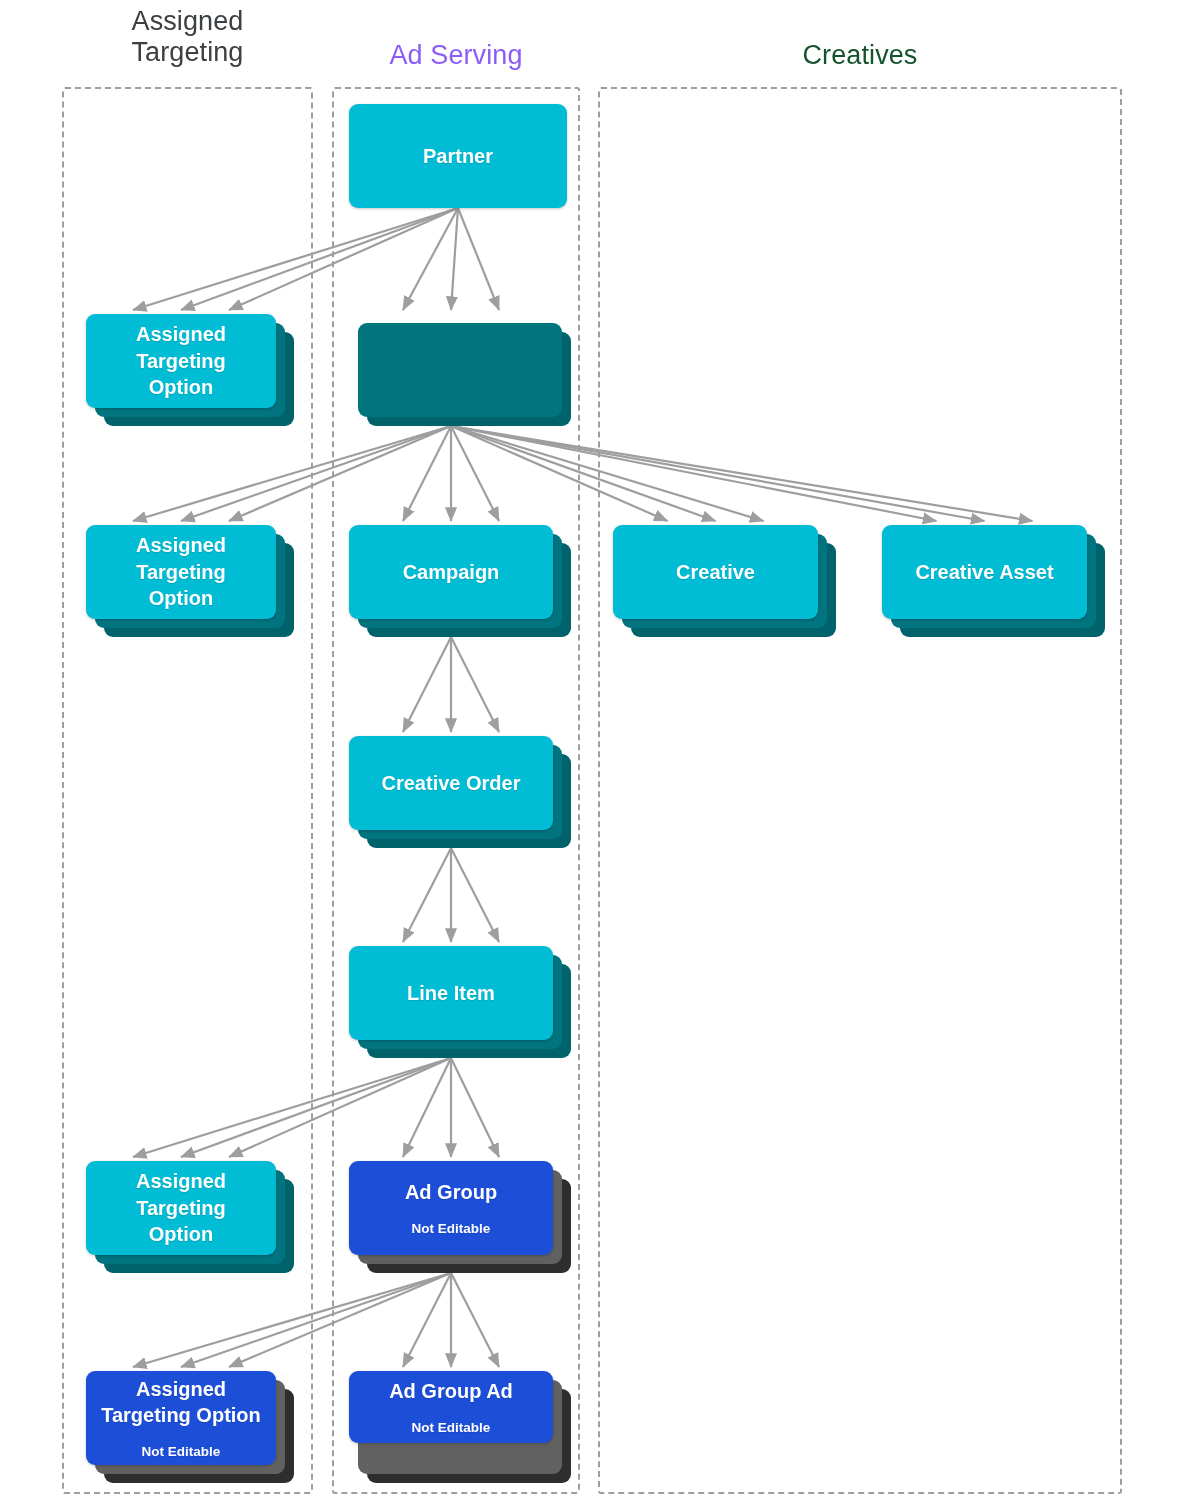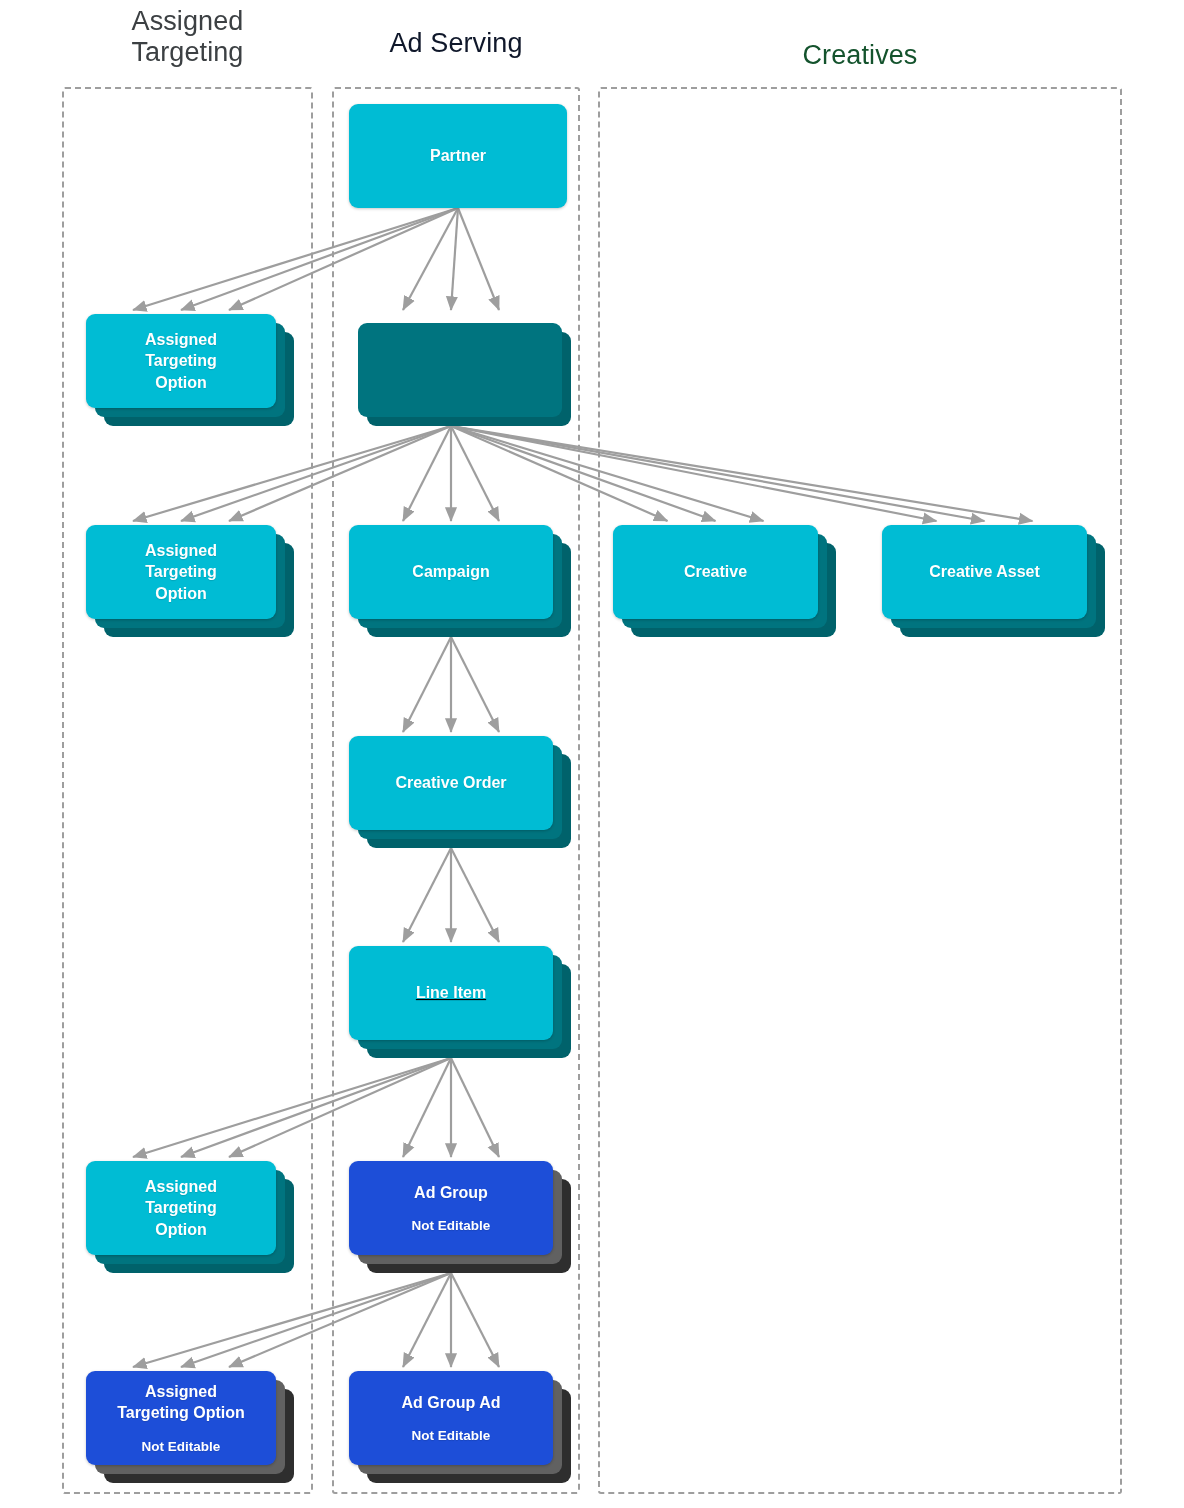--- a/index.html
+++ b/index.html
@@ -75,21 +75,21 @@
   .node.cyan .card.front  { background: #00bcd4; }
   .node.cyan .card.layer1 { background: #00747f; }
   .node.cyan .card.layer2 { background: #00626b; }
 
   .node.grey .card.front  { background: #1d4ed8; }
   .node.grey .card.layer1 { background: #616161; }
   .node.grey .card.layer2 { background: #2e2e2e; }
 
   .node-label {
     color: #ffffff;
-    font-size: 16px;
+    font-size: 20px;
     font-weight: bold;
     line-height: 1.32;
     text-align: center;
     white-space: pre-line;
     text-shadow: 0 1px 1px rgba(0,0,0,0.12);
   }
   .node-sub {
     color: #ffffff;
     font-size: 13.5px;
     font-weight: bold;
@@ -100,21 +100,21 @@
   }
 </style>
 </head>
 <body>
 
 <div id="canvas">
 
   <div id="col-titles">
       <div class="col-title" style="left: 62px; top: 6px; width: 251px; color: rgb(60, 64, 67); white-space: pre-line;">Assigned
 Targeting</div>
-      <div class="col-title" style="left: 332px; top: 28px; width: 248px; color: #0f172a; white-space: pre-line;">Ad Serving</div>
+      <div class="col-title" style="left: 332px; top: 40px; width: 248px; color: #8b5cf6; white-space: pre-line;">Ad Serving</div>
       <div class="col-title" style="left: 598px; top: 40px; width: 524px; color: #14532d; white-space: pre-line;">Creatives</div>
     </div>
 
   <div id="col-boxes">
       <div class="col-box" style="left: 62px; top: 87px; width: 251px; height: 1407px; border-color: rgb(158, 158, 158);"></div>
       <div class="col-box" style="left: 332px; top: 87px; width: 248px; height: 1407px; border-color: rgb(158, 158, 158);"></div>
       <div class="col-box" style="left: 598px; top: 87px; width: 524px; height: 1407px; border-color: rgb(158, 158, 158);"></div>
     </div>
 
   <svg id="links" viewBox="0 0 1184 1508" xmlns="http://www.w3.org/2000/svg">
@@ -215,21 +215,21 @@
       <div class="node cyan" style="left: 349px; top: 736px; width: 226px; height: 116px;">
         <div class="card layer2" style="left: 18px; top: 18px; width: 204px; height: 94px;"></div>
         <div class="card layer1" style="left: 9px; top: 9px; width: 204px; height: 94px;"></div>
         <div class="card front" style="left: 0px; top: 0px; width: 204px; height: 94px;">
           <div class="node-label">Creative Order</div>
         </div>
       </div>
       <div class="node cyan" style="left: 349px; top: 946px; width: 226px; height: 116px;">
         <div class="card layer2" style="left: 18px; top: 18px; width: 204px; height: 94px;"></div>
         <div class="card layer1" style="left: 9px; top: 9px; width: 204px; height: 94px;"></div>
-        <div class="card front" style="left: 0px; top: 0px; width: 204px; height: 94px; text-decoration: underline;">
+        <div class="card front" style="left: 0px; top: 0px; width: 204px; height: 94px;">
           <div class="node-label">Line Item</div>
         </div>
       </div>
       <div class="node cyan" style="left: 86px; top: 1161px; width: 212px; height: 116px;">
         <div class="card layer2" style="left: 18px; top: 18px; width: 190px; height: 94px;"></div>
         <div class="card layer1" style="left: 9px; top: 9px; width: 190px; height: 94px;"></div>
         <div class="card front" style="left: 0px; top: 0px; width: 190px; height: 94px;">
           <div class="node-label">Assigned
 Targeting
 Option</div>
@@ -248,20 +248,20 @@
         <div class="card layer1" style="left: 9px; top: 9px; width: 190px; height: 94px;"></div>
         <div class="card front" style="left: 0px; top: 0px; width: 190px; height: 94px;">
           <div class="node-label">Assigned
 Targeting Option</div>
           <div class="node-sub">Not Editable</div>
         </div>
       </div>
       <div class="node grey" style="left: 349px; top: 1371px; width: 226px; height: 116px;">
         <div class="card layer2" style="left: 18px; top: 18px; width: 204px; height: 94px;"></div>
         <div class="card layer1" style="left: 9px; top: 9px; width: 204px; height: 94px;"></div>
-        <div class="card front" style="left: 0px; top: 0px; width: 204px; height: 94px;">
+        <div class="card front" style="left: 0px; top: 0px; width: 204px; height: 72px;">
           <div class="node-label">Ad Group Ad</div>
           <div class="node-sub">Not Editable</div>
         </div>
       </div>
     </div>
 
 </div>
 
 </body></html>

